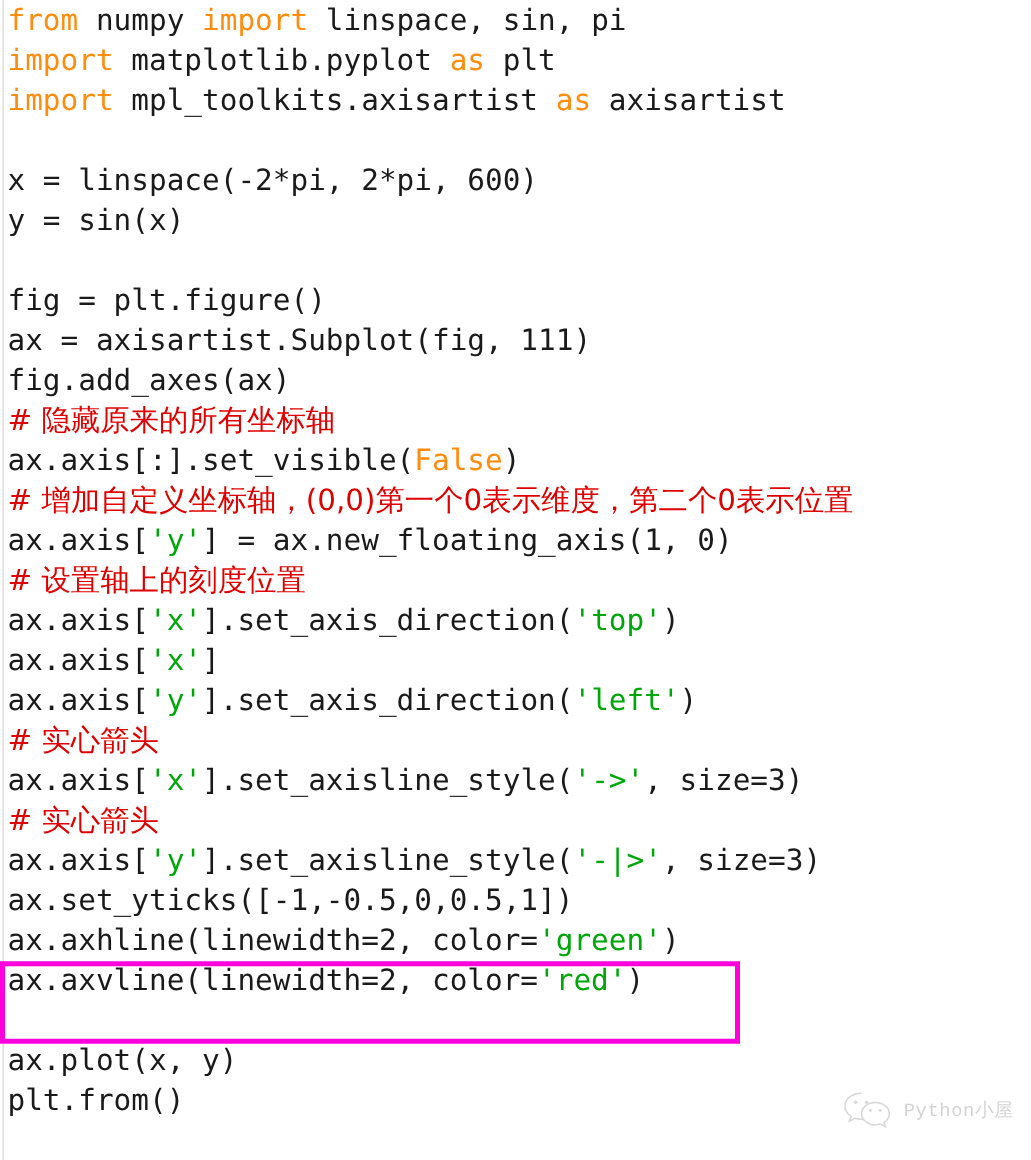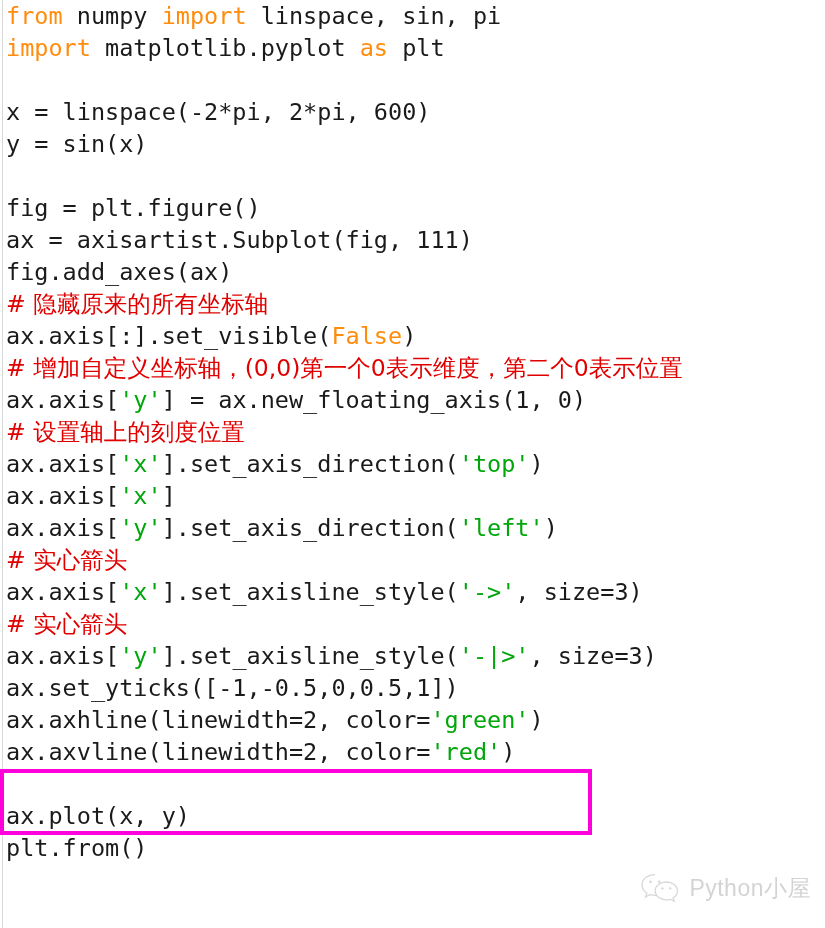--- a/index.html
+++ b/index.html
@@ -79,37 +79,38 @@
     right: 14px;
     bottom: 24px;
     display: flex;
     align-items: center;
     gap: 9px;
     opacity: 0.38;
     user-select: none;
   }
   #watermark .wm-logo { width: 40px; height: 32px; display: block; }
   #watermark .wm-text {
-    font-family: Liberation Sans, sans-serif;
-    font-size: 23px;
+    font-family: Liberation Mono, monospace;
+    font-size: 15px;
     color: #8d8d8d;
     letter-spacing: 0.5px;
     white-space: nowrap;
   }
 </style>
 </head>
 <body>
 
 <div id="code-sheet">
 
   <div id="left-rule"></div>
 
   <div id="code-block">
       <div class="code-line"><span class="tok-kw">from</span><span class="tok-plain"> numpy </span><span class="tok-kw">import</span><span class="tok-plain"> linspace, sin, pi</span></div>
       <div class="code-line"><span class="tok-kw">import</span><span class="tok-plain"> matplotlib.pyplot </span><span class="tok-kw">as</span><span class="tok-plain"> plt</span></div>
+      <div class="code-line"><span class="tok-kw">import</span><span class="tok-plain"> mpl_toolkits.axisartist </span><span class="tok-kw">as</span><span class="tok-plain"> axisartist</span></div>
       <div class="code-line blank">&nbsp;</div>
       <div class="code-line"><span class="tok-plain">x = linspace(-2*pi, 2*pi, 600)</span></div>
       <div class="code-line"><span class="tok-plain">y = sin(x)</span></div>
       <div class="code-line blank">&nbsp;</div>
       <div class="code-line"><span class="tok-plain">fig = plt.figure()</span></div>
       <div class="code-line"><span class="tok-plain">ax = axisartist.Subplot(fig, 111)</span></div>
       <div class="code-line"><span class="tok-plain">fig.add_axes(ax)</span></div>
       <div class="code-line"><span class="tok-comment cjk"># 隐藏原来的所有坐标轴</span></div>
       <div class="code-line"><span class="tok-plain">ax.axis[:].set_visible(</span><span class="tok-kw">False</span><span class="tok-plain">)</span></div>
       <div class="code-line"><span class="tok-comment cjk"># 增加自定义坐标轴，(0,0)第一个0表示维度，第二个0表示位置</span></div>

